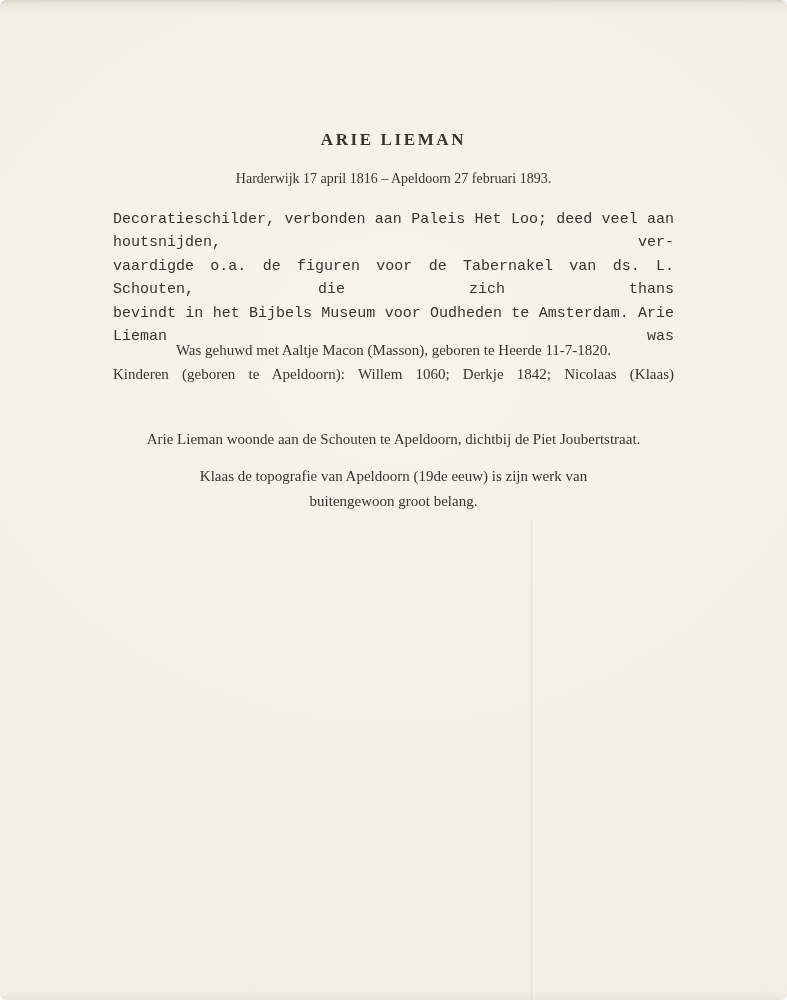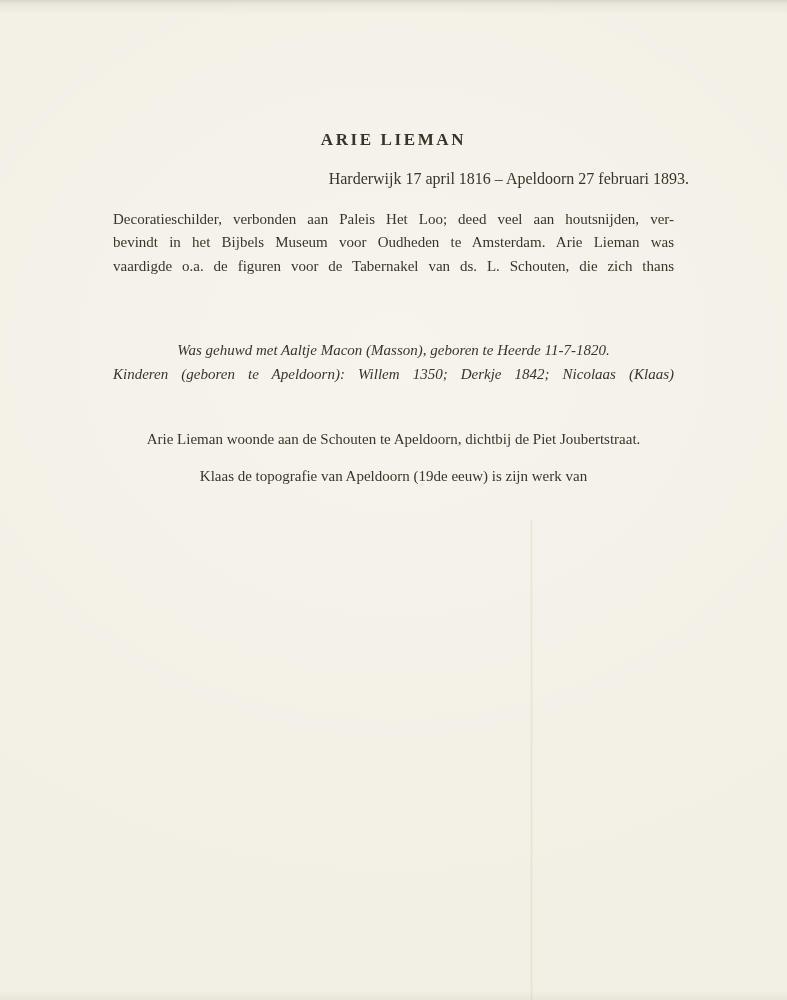--- a/index.html
+++ b/index.html
@@ -15,20 +15,21 @@
   .sheet {
     position: relative;
     width: 787px;
     height: 1000px;
     background-color: var(--paper, #f2efe4);
     background-image:
       linear-gradient(180deg, rgba(150,145,130,0.28) 0px, rgba(150,145,130,0.10) 4px, rgba(150,145,130,0) 14px),
       linear-gradient(0deg, rgba(150,145,130,0.10) 0px, rgba(150,145,130,0) 10px),
       radial-gradient(ellipse 120% 80% at 50% 35%, rgba(255,255,255,0.30), rgba(255,255,255,0) 75%);
     color: var(--ink, #39352c);
+    border-radius: 6px;
   }
   
   .sheet::after {
     content: "";
     position: absolute;
     left: 530px;
     top: 520px;
     width: 3px;
     height: 480px;
     background: linear-gradient(90deg, rgba(160,150,130,0) 0%, rgba(160,150,130,0.14) 50%, rgba(160,150,130,0) 100%);
@@ -49,69 +50,70 @@
     text-align: center;
     font-size: 17px;
     line-height: 20px;
     letter-spacing: 2.6px;
     font-weight: 600;
     color: #38342b;
   }
   .life-dates {
     position: absolute;
     top: 168px;
-    left: 15px;
+    left: 0;
     width: 100%;
-    text-align: right;
-    font-size: 16px;
+    text-align: center;
+    font-size: 14px;
     line-height: 22px;
   }
   .para {
     position: absolute;
     left: 0;
     width: 100%;
     font-size: 15px;
     line-height: 23.4px;
   }
   .para .line { width: 100%; }
   .line.stretch {
     text-align: justify;
     text-align-last: justify;
   }
   .line.center {
     text-align: center;
   }
-  #para-1 { top: 208px; }
-  #para-2 { top: 339px; line-height: 23.8px; font-style: italic; }
+  #para-1 { top: 208px; font-family: Liberation Mono, monospace; }
+  #para-2 { top: 339px; line-height: 23.8px; }
   #para-3 { top: 428px; }
   #para-4 { top: 464px; line-height: 25px; }
 </style>
 </head>
 <body>
 
 <div class="sheet" style="--paper: #f2efe4; --ink: #39352c;">
   <div class="text-column">
 
     <div class="doc-title">ARIE LIEMAN</div>
 
     <div class="life-dates">Harderwijk 17 april 1816 – Apeldoorn 27 februari 1893.</div>
 
     <div class="para" id="para-1">
       <div class="line stretch">Decoratieschilder, verbonden aan Paleis Het Loo; deed veel aan houtsnijden, ver-</div>
+      <div class="line stretch">vaardigde o.a. de figuren voor de Tabernakel van ds. L. Schouten, die zich thans</div>
       <div class="line stretch">bevindt in het Bijbels Museum voor Oudheden te Amsterdam. Arie Lieman was</div>
-      <div class="line stretch">vaardigde o.a. de figuren voor de Tabernakel van ds. L. Schouten, die zich thans</div>
     </div>
 
     <div class="para" id="para-2">
       <div class="line center">Was gehuwd met Aaltje Macon (Masson), geboren te Heerde 11-7-1820.</div>
-      <div class="line stretch">Kinderen (geboren te Apeldoorn): Willem 1350; Derkje 1842; Nicolaas (Klaas)</div>
+      <div class="line stretch">Kinderen (geboren te Apeldoorn): Willem 1060; Derkje 1842; Nicolaas (Klaas)</div>
     </div>
 
     <div class="para" id="para-3">
       <div class="line center">Arie Lieman woonde aan de Schouten te Apeldoorn, dichtbij de Piet Joubertstraat.</div>
     </div>
 
     <div class="para" id="para-4">
       <div class="line center">Klaas de topografie van Apeldoorn (19de eeuw) is zijn werk van</div>
+      <div class="line center">buitengewoon groot belang.</div>
     </div>
 
   </div>
 </div>
 
 </body></html>

